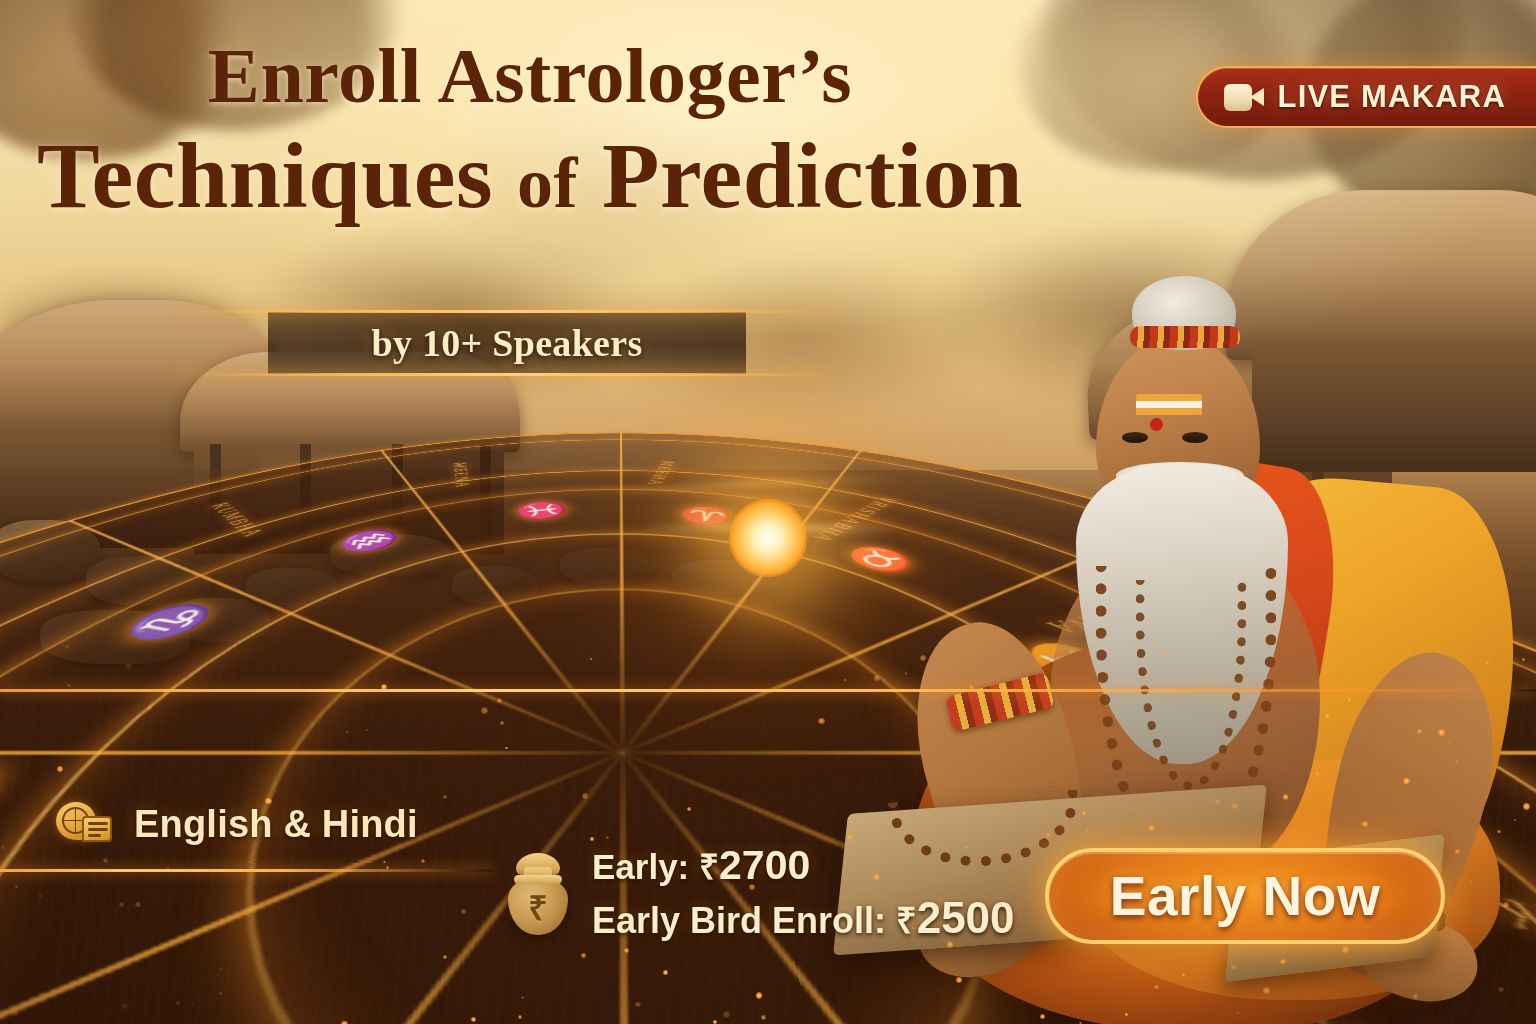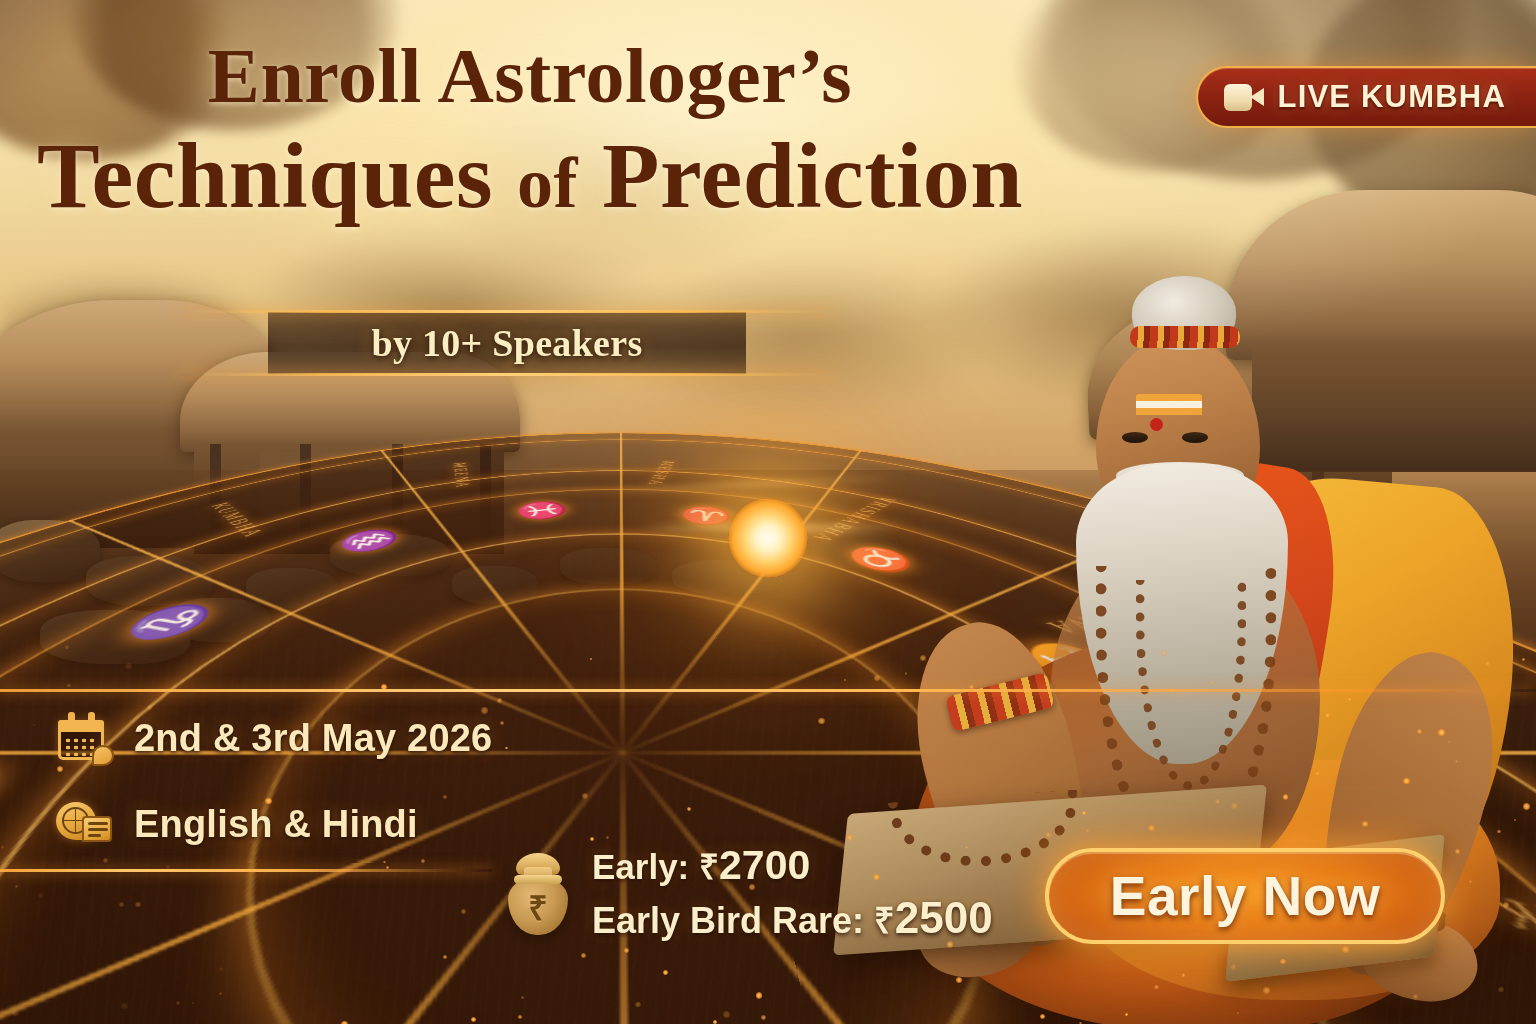--- a/index.html
+++ b/index.html
@@ -819,51 +819,40 @@
     </div>
   <div class="vignette"></div>
 
   <div id="content">
 
     <div id="live-badge">
       <span class="cam">
         <span class="body"></span>
           <span class="lens"></span>
       </span>
-      <span class="txt">LIVE KUMBHA</span>
+      <span class="txt">LIVE MAKARA</span>
     </div>
 
     <div id="title-block">
       <div class="title-line" id="title-1">Enroll Astrologer’s</div>
       <div class="title-line" id="title-2">
         <span>Techniques</span>
         <span class="of">of</span>
         <span>Prediction</span>
       </div>
     </div>
 
 
     <div id="speakers-band">
       <div id="speakers-text">by 10+ Speakers</div>
     </div>
 
     <div class="info-rule" id="rule-top"></div>
     <div class="info-rule" id="rule-bottom"></div>
 
-    <div class="info-row" id="row-date">
-      <span class="info-icon">
-        <span class="cal-ring a"></span>
-          <span class="cal-ring b"></span>
-        <span class="cal-body"></span>
-          <span class="cal-head"></span>
-        <span class="cal-dots"></span>
-          <span class="cal-tag"></span>
-      </span>
-      <span class="info-text">2nd &amp; 3rd May 2026</span>
-    </div>
 
     <div class="info-row" id="row-lang">
       <span class="info-icon">
         <span class="lang-bub"></span>
         <span class="lang-globe"></span>
         <span class="lang-chat">
             <i></i>
             <i></i>
             <i></i>
           </span>
@@ -877,21 +866,21 @@
         <span class="bag-neck"></span>
         <span class="bag-body"></span>
         <span class="bag-tie"></span>
         <span class="bag-rupee">₹</span>
       </span>
       <span id="fees-lines">
         <span class="fee-line">
           <span>Early: ₹</span><span class="amt">2700</span>
         </span>
         <span class="fee-line early">
-          <span>Early Bird Rare: ₹</span><span class="amt">2500</span>
+          <span>Early Bird Enroll: ₹</span><span class="amt">2500</span>
         </span>
       </span>
     </div>
 
     <div id="enroll-btn">
       <span id="enroll-label">Early Now</span>
     </div>
 
   </div>
 </div>

